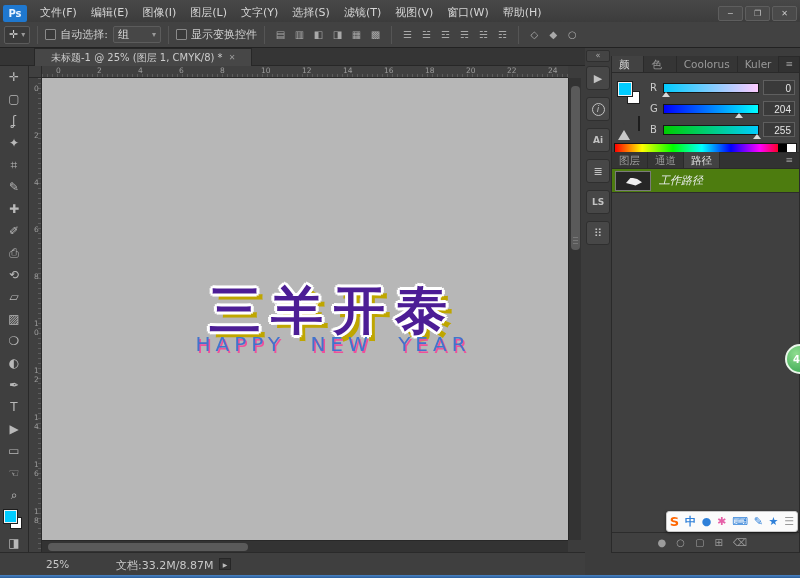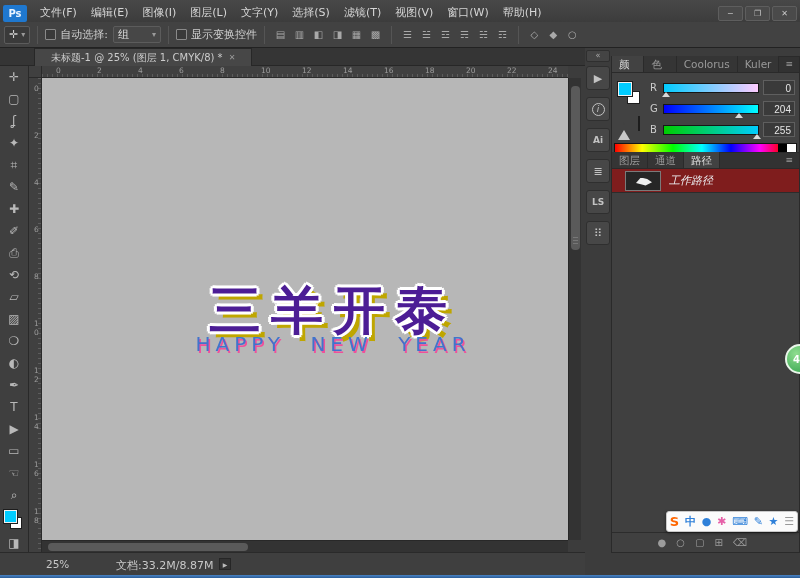--- a/index.html
+++ b/index.html
@@ -101,21 +101,21 @@
   .track-b{background:linear-gradient(90deg,#00cc00,#00ccff);}
   .thumb{position:absolute;top:8px;width:0;height:0;border-left:4px solid transparent;border-right:4px solid transparent;border-bottom:5px solid #d8d8d8;transform:translateX(-50%);}
   .pos-0{left:2%;} .pos-80{left:80%;} .pos-100{left:99%;}
   .chval{width:32px;height:15px;background:#3a3a3a;border:1px solid #5f5f5f;font-size:10px;color:#e6e6e6;text-align:right;padding:1px 3px 0 0;}
   .spectrum{position:absolute;left:2px;right:2px;bottom:3px;height:12px;border:1px solid #161616;background:linear-gradient(90deg,#ff0000,#ffff00 15%,#00ff00 32%,#00ffff 48%,#0000ff 64%,#ff00ff 80%,#ff0000 92%);}
   .ramp-black{position:absolute;right:9px;top:0;width:9px;height:100%;background:#000;}
   .ramp-white{position:absolute;right:0;top:0;width:9px;height:100%;background:#fff;}
 
   .paths-panel{top:104px;}
   .paths-content{position:relative;height:385px;background:#404040;border:1px solid #2a2a2a;}
-  .path-row{display:flex;align-items:center;gap:8px;height:24px;padding-left:13px;background:#7f1d1d;border-bottom:1px solid #2c2c2c;}
+  .path-row{display:flex;align-items:center;gap:8px;height:24px;padding-left:3px;background:#4d7c0f;border-bottom:1px solid #2c2c2c;}
   .path-thumb{position:relative;width:36px;height:20px;background:#262626;border:1px solid #7a7a7a;}
   .path-shape{position:absolute;left:10px;top:6px;width:16px;height:8px;background:#efefef;clip-path:polygon(0 70%,30% 0,70% 20%,100% 60%,60% 100%);}
   .path-label{font-size:11px;font-style:italic;color:#eceff2;}
   .paths-footer{position:absolute;left:0;right:0;bottom:0;height:20px;border-top:1px solid #2c2c2c;display:flex;align-items:center;justify-content:flex-end;gap:10px;padding-right:52px;}
   .pficon{font-size:10px;color:#9c9c9c;}
 
   
   .ime-bar{position:absolute;top:511px;left:666px;width:132px;height:21px;background:#fbfbfb;border:1px solid #c9c9c9;border-radius:3px;box-shadow:0 1px 3px rgba(0,0,0,.5);display:flex;align-items:center;justify-content:space-around;z-index:5;}
   .ime-icon{font-size:11px;font-weight:bold;color:#2f80d9;line-height:1;}
   .ime-icon.sogou{color:#ff6600;font-size:13px;}

